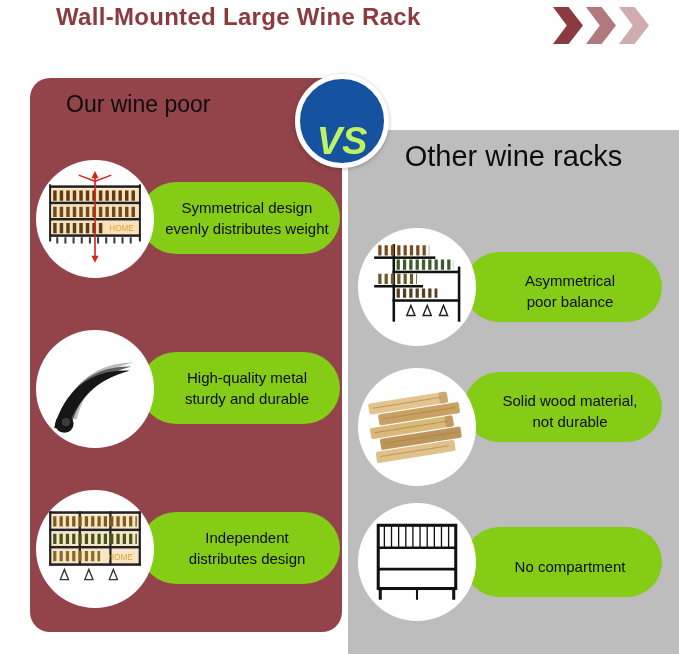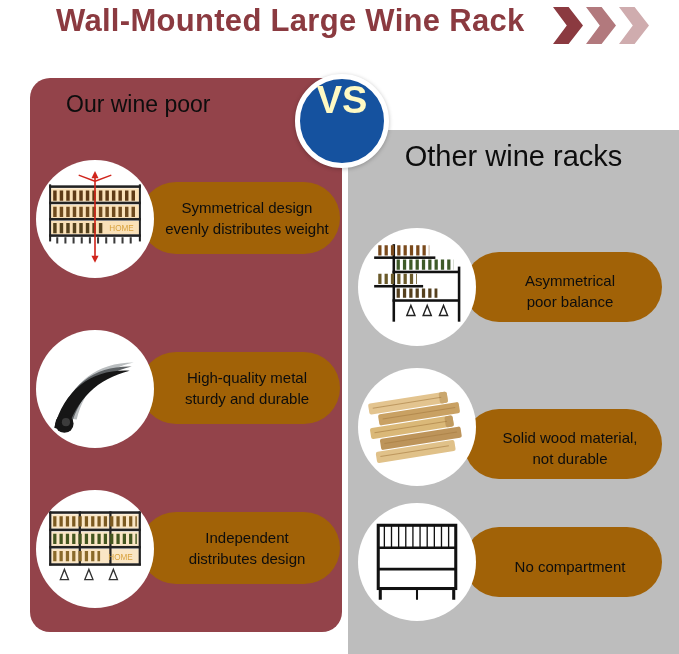--- a/index.html
+++ b/index.html
@@ -1,47 +1,47 @@
 <!DOCTYPE html>
 <html><head>
 <meta charset="utf-8">
 <style>
   * { margin:0; padding:0; box-sizing:border-box; }
   html,body { background:#fff; }
   body { font-family:"Liberation Sans", sans-serif; color:#111; }
   .canvas { position:relative; width:679px; height:654px; background:#fff; overflow:hidden; }
 
-  .title { position:absolute; left:56px; top:3px; font-size:31px; font-weight:bold;
+  .title { position:absolute; left:56px; top:3px; font-size:24px; font-weight:bold;
            color:#8b3a40; letter-spacing:0.3px; white-space:nowrap; }
   .chevrons { position:absolute; left:553px; top:7px; display:flex; gap:3px; }
   .chev { width:30px; height:37px; display:inline-block;
           clip-path:polygon(0 0, 52% 0, 100% 50%, 52% 100%, 0 100%, 46% 50%); }
   .chev1 { background:#8b3a40; } .chev2 { background:#b2797d; } .chev3 { background:#cfacae; }
 
   .left-panel { position:absolute; left:30px; top:78px; width:312px; height:554px;
                 background:#93434a; border-radius:20px; }
   .left-title { position:absolute; left:36px; top:13px; font-size:23px; font-weight:normal; color:#0d0d0d; }
 
   .right-panel { position:absolute; left:348px; top:130px; width:331px; height:524px;
                  background:#bdbdbd; border-radius:20px 0 0 0; }
   .right-title { position:absolute; left:0; top:10px; width:100%; text-align:center;
                  font-size:29px; font-weight:normal; color:#0d0d0d; }
 
   .vs { position:absolute; left:295px; top:74px; width:94px; height:94px; border-radius:50%;
-        background:#15529f; border:5px solid #fff; display:flex; align-items:flex-start; justify-content:center;
-        color:#fef9c3; font-size:38px; font-weight:bold; z-index:10;
+        background:#15529f; border:5px solid #fff; display:flex; align-items:flex-end; justify-content:center;
+        color:#bef264; font-size:38px; font-weight:bold; font-style:italic; z-index:10;
         box-shadow:0 1px 4px rgba(0,0,0,0.25); }
 
-  .pill { position:absolute; background:#a16207; border-radius:36px; display:flex; align-items:center;
+  .pill { position:absolute; background:#84cc16; border-radius:36px; display:flex; align-items:center;
           justify-content:center; text-align:center; font-size:15px; line-height:1.4; color:#0d0d0d;
           white-space:pre-line; z-index:2; }
   .pill.lp { left:140px; width:200px; height:72px; padding:0 10px 0 24px; }
   .pill.rp { left:464px; width:198px; height:70px; padding:8px 10px 0 24px; }
   .pill.p-l1 { top:182px; } .pill.p-l2 { top:352px; } .pill.p-l3 { top:512px; }
-  .pill.p-r1 { top:252px; } .pill.p-r2 { top:409px; } .pill.p-r3 { top:527px; }
+  .pill.p-r1 { top:252px; } .pill.p-r2 { top:372px; } .pill.p-r3 { top:527px; }
 
   .circle { position:absolute; width:118px; height:118px; border-radius:50%; background:#fff;
             display:flex; align-items:center; justify-content:center; overflow:hidden; z-index:3; }
   .circle svg { width:102px; height:102px; }
   .circle.c-l { left:36px; } .circle.c-r { left:358px; }
   .circle.c-l1 { top:160px; } .circle.c-l2 { top:330px; } .circle.c-l3 { top:490px; }
   .circle.c-r1 { top:228px; } .circle.c-r2 { top:368px; } .circle.c-r3 { top:503px; }
 </style>
 </head>
 <body>

